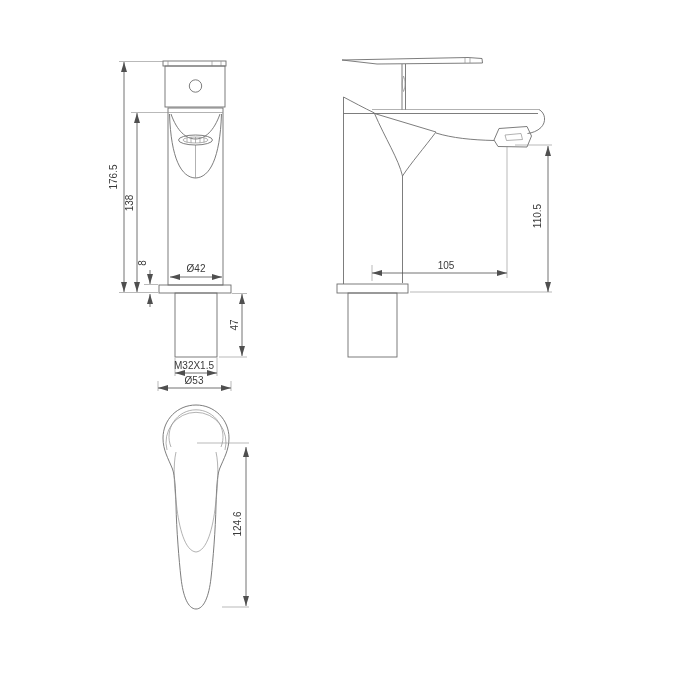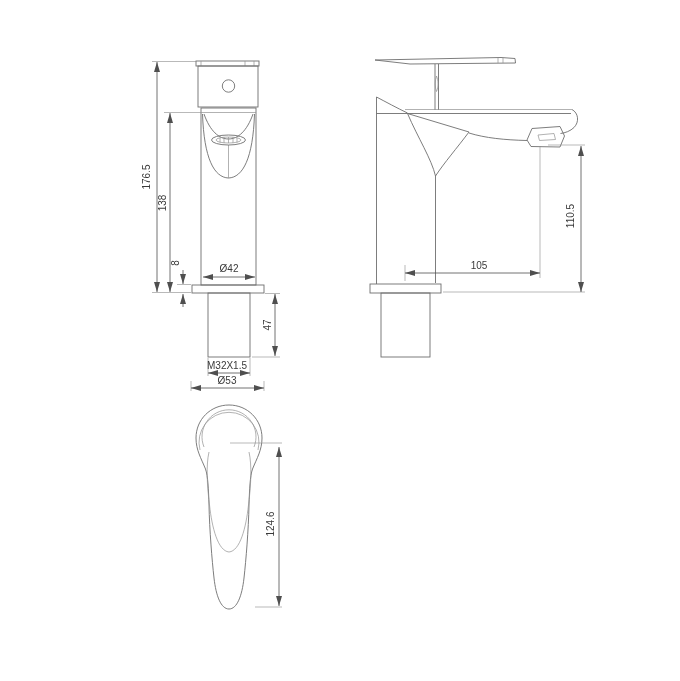--- a/index.html
+++ b/index.html
@@ -3,21 +3,20 @@
 <meta charset="utf-8">
 <style>
   html, body { margin: 0; padding: 0; background: #ffffff; }
   .canvas {
     position: relative;
     width: 624px;
     height: 681px;
     background: #ffffff;
     font-family: "Liberation Sans", sans-serif;
     overflow: hidden;
-    padding-left: 33px;
   }
   svg { display: block; }
   .geo   { fill: none; stroke: #6e6e6e; stroke-width: 0.9; }
   .geo2  { fill: none; stroke: #909090; stroke-width: 0.7; }
   .dim   { fill: none; stroke: #4f4f4f; stroke-width: 0.8;
            marker-start: url(#arr); marker-end: url(#arr); }
   .dimEnd{ fill: none; stroke: #4f4f4f; stroke-width: 0.8;
            marker-end: url(#arr); }
   .ext   { fill: none; stroke: #8a8a8a; stroke-width: 0.6; }
   .dimtext { fill: #3a3a3a; font-size: 10px; font-family: "Liberation Sans", sans-serif; }

